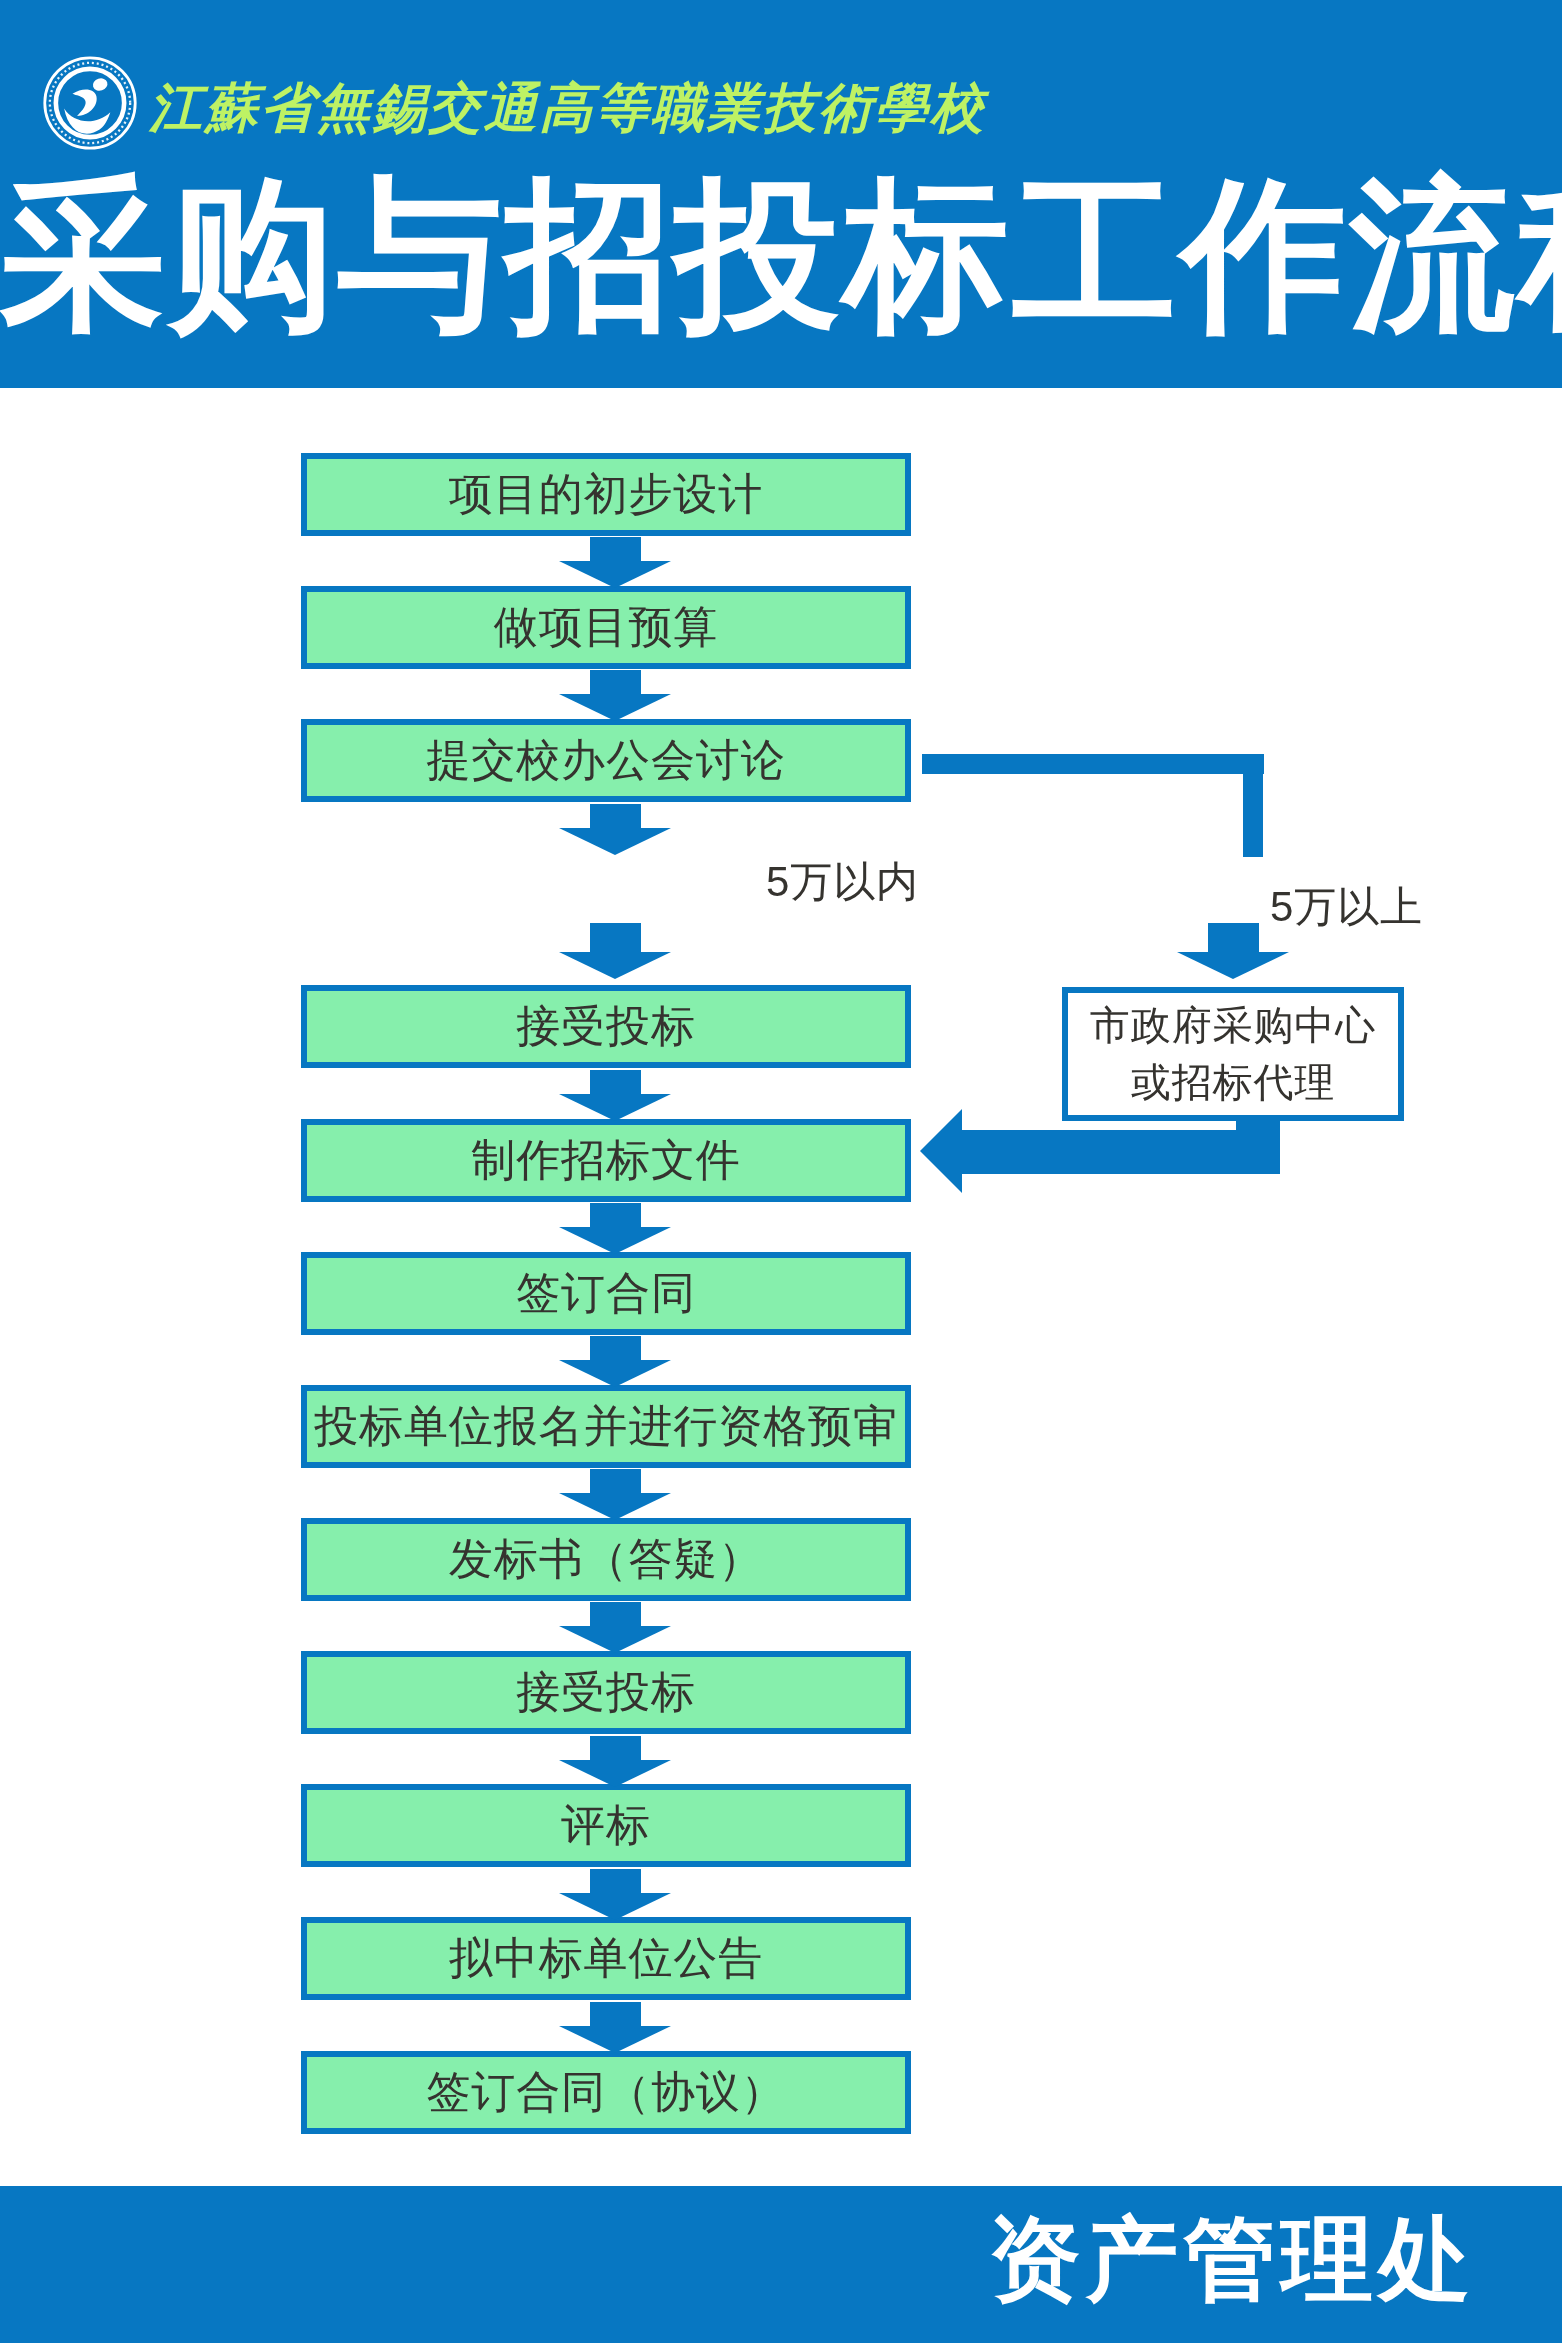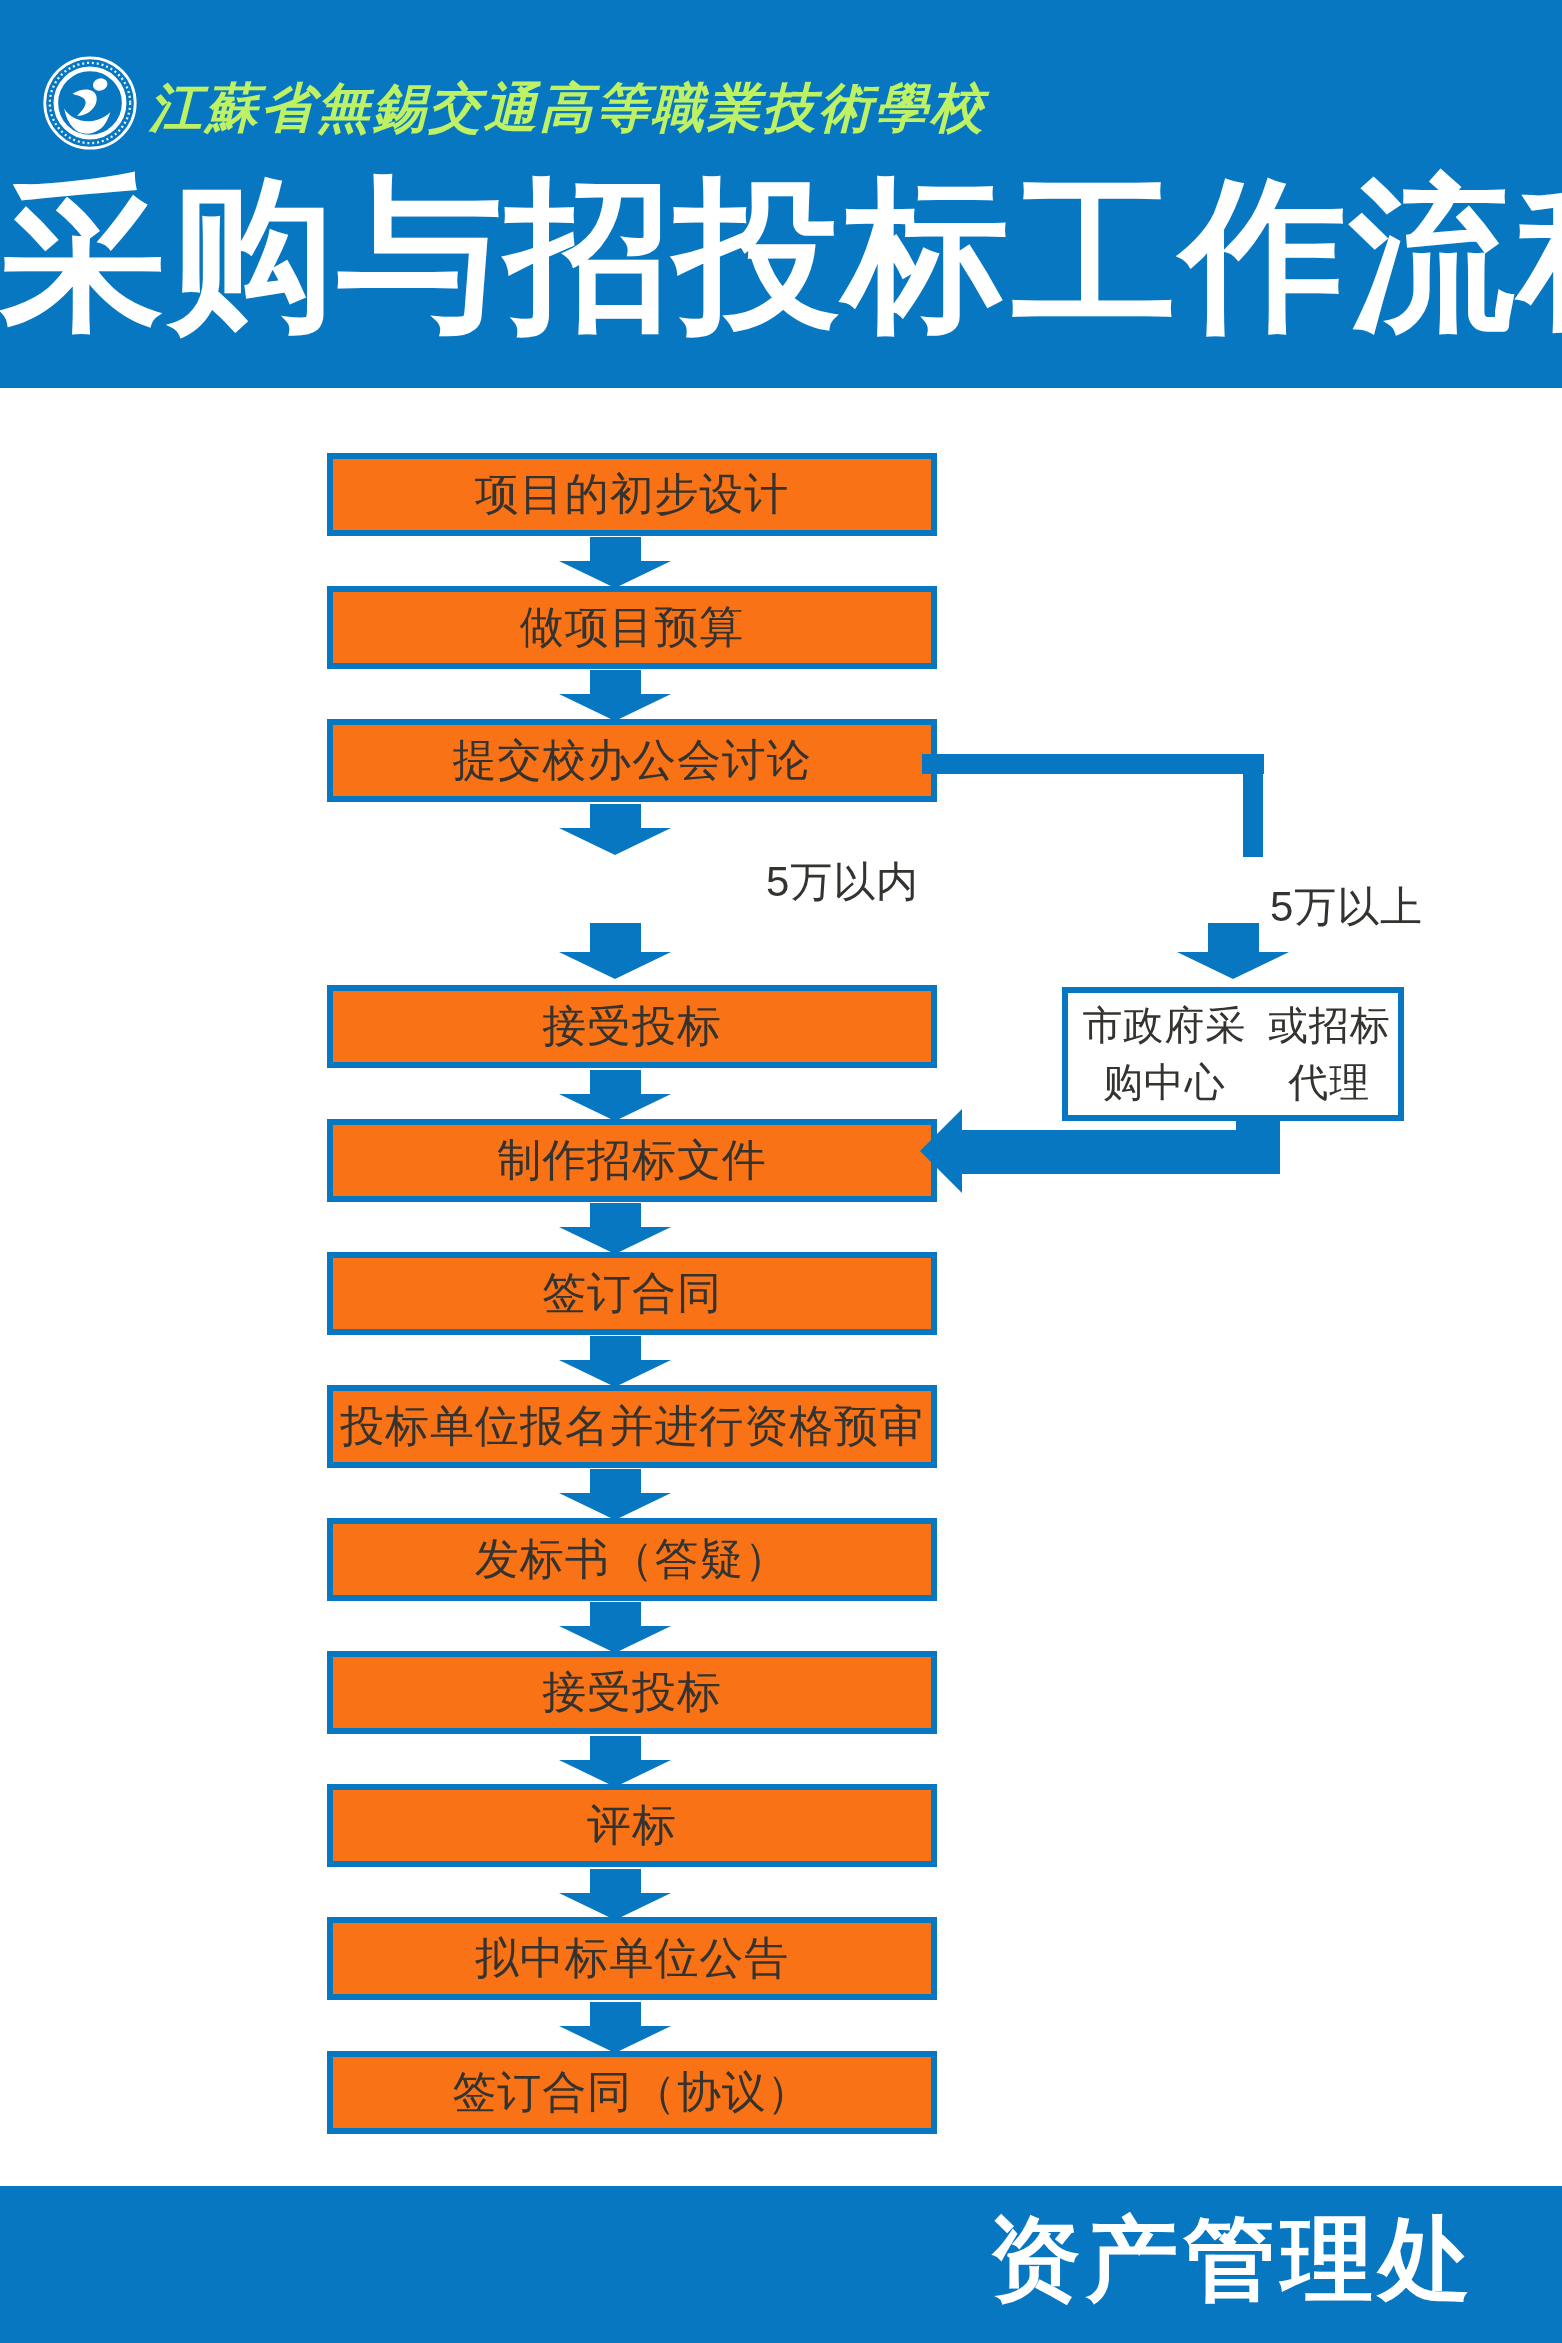--- a/index.html
+++ b/index.html
@@ -30,31 +30,31 @@
   }
   .poster-title{
     position:absolute;left:0;top:174px;width:1563px;
     text-align:center;color:#ffffff;
     font-family:"Liberation Serif", serif;
     font-size:165px;font-weight:bold;line-height:1;letter-spacing:3.7px;
     white-space:nowrap;
   }
   
   .flow-box{
-    position:absolute;left:327px;width:610px;height:83px;
-    background:#f97316;border:6.4px solid var(--blue);
+    position:absolute;left:301px;width:610px;height:83px;
+    background:#86efac;border:6.4px solid var(--blue);
     box-sizing:border-box;
     display:flex;align-items:center;justify-content:center;
     color:var(--ink);font-size:44px;letter-spacing:0.9px;
   }
   .side-box{
     position:absolute;left:1062px;top:987px;width:342px;height:134px;
     background:#ffffff;border:6.4px solid var(--blue);
     box-sizing:border-box;
-    display:flex;flex-direction:row;align-items:center;justify-content:center;
+    display:flex;flex-direction:column;align-items:center;justify-content:center;
     color:var(--ink);font-size:40px;line-height:1.42;letter-spacing:0.9px;
     text-align:center;
   }
   
   .arrow-down{position:absolute;width:112px;}
   .arrow-down .stem{width:51px;height:24px;background:var(--blue);margin:0 auto;}
   .arrow-down .head{width:0;height:0;margin:0 auto;
     border-left:56px solid transparent;border-right:56px solid transparent;
     border-top:27.5px solid var(--blue);}
   .arrow-down.tall .stem{height:29px;}

